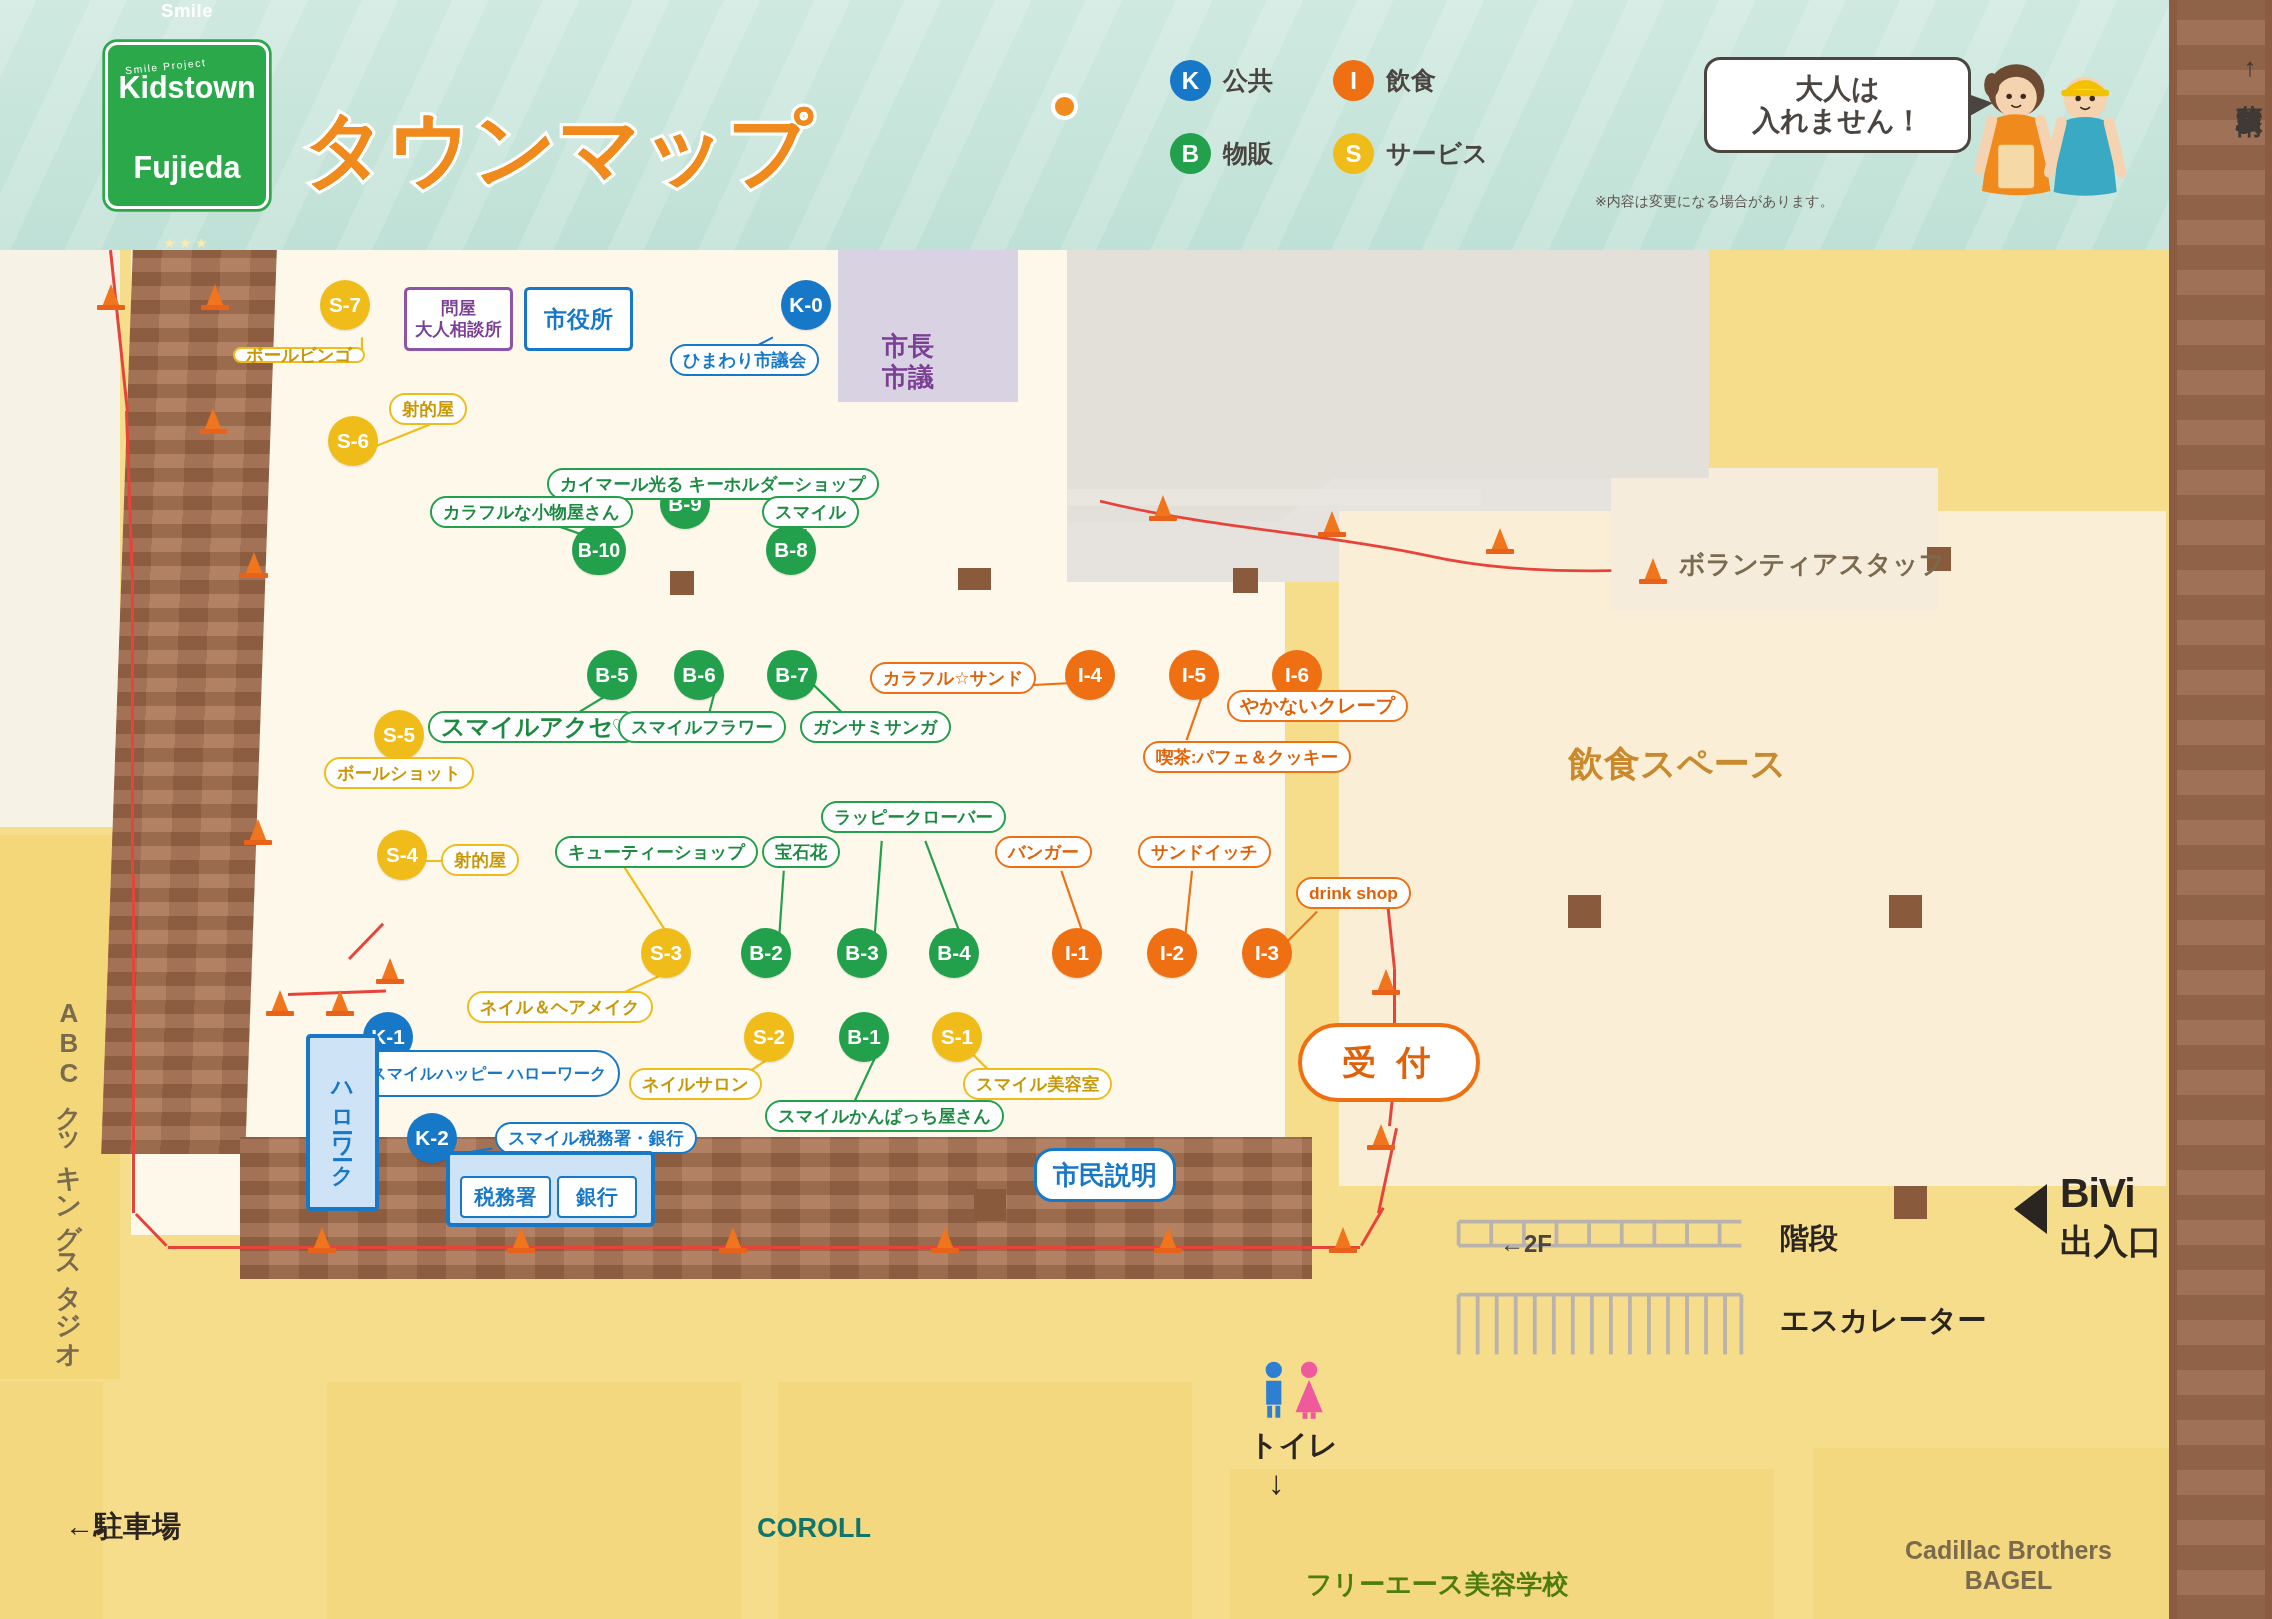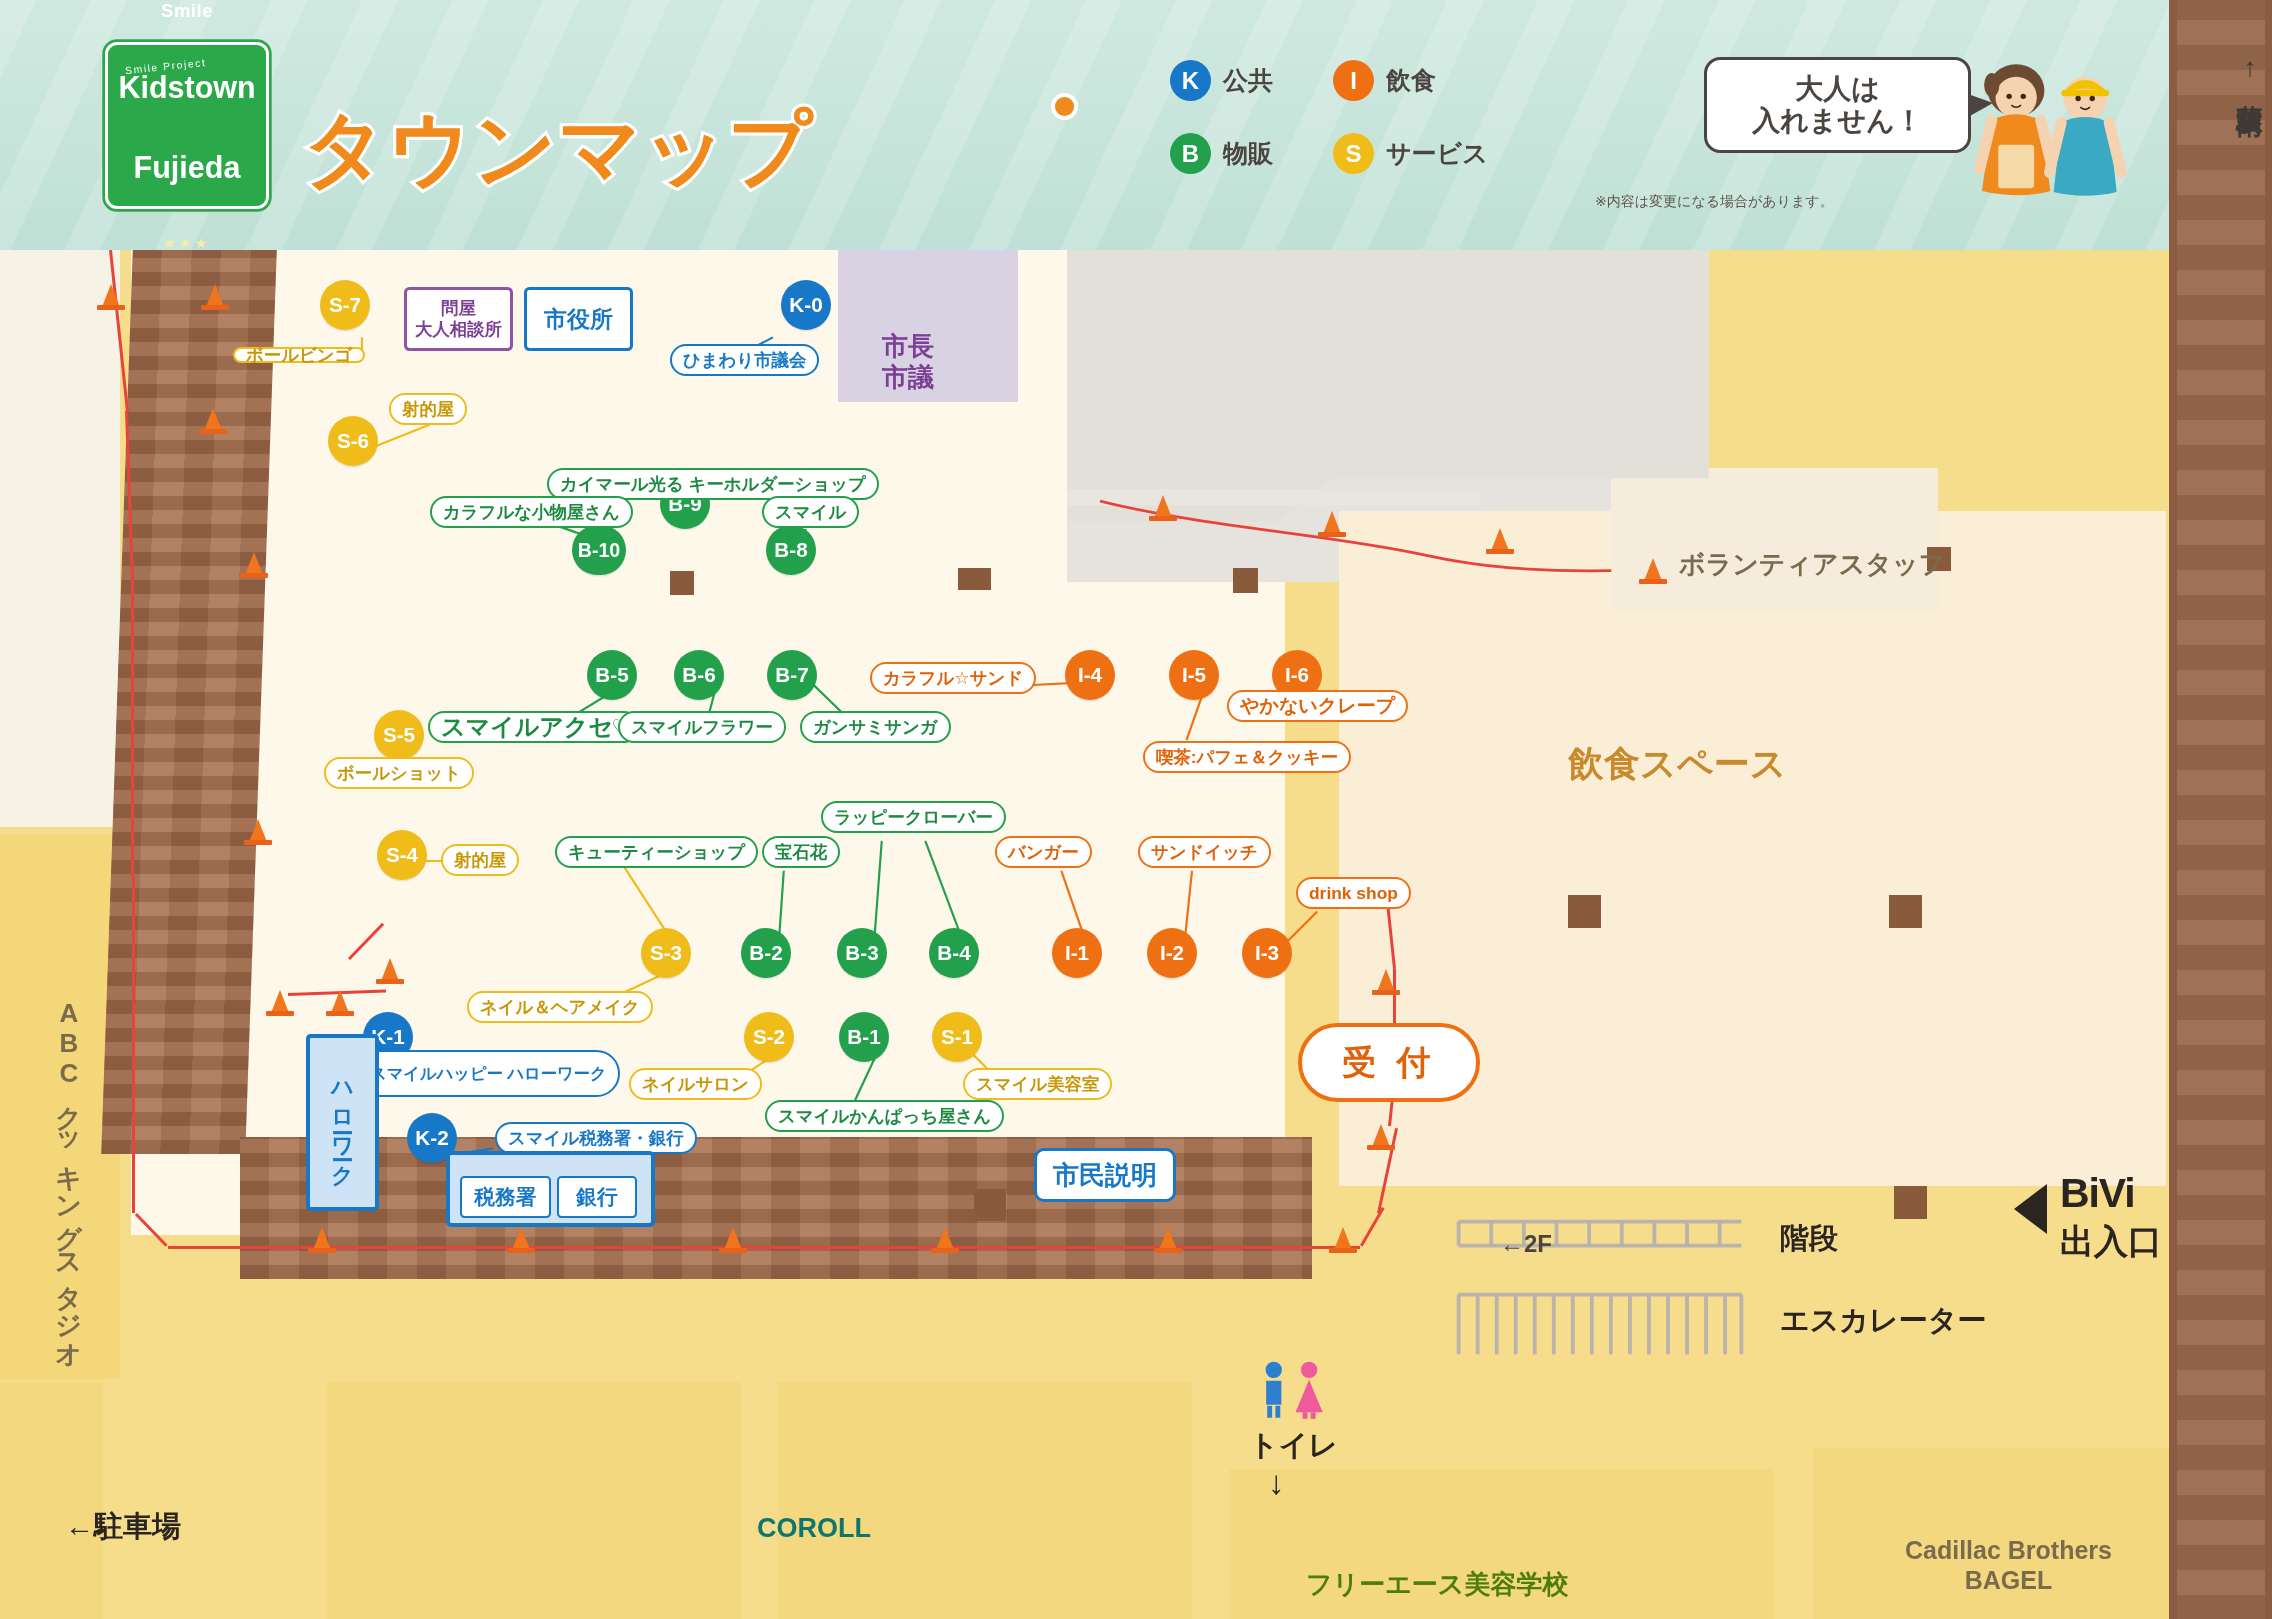--- a/index.html
+++ b/index.html
@@ -159,21 +159,21 @@
   .boxlbl.purple{border:3.3px solid #8e54a8;color:#7c3f96;}
 
   .plain{position:absolute;font-weight:bold;white-space:nowrap;}
 
   .reception{
     position:absolute;background:#fff;border:4.4px solid #ef7013;border-radius:544px;
     display:flex;align-items:center;justify-content:center;
     color:#e06208;font-weight:bold;letter-spacing:5.4px;
   }
   .shimin{
-    position:absolute;background:#fff;border:3.8px solid #1878c8;border-radius:10px;
+    position:absolute;background:#fff;border:3.8px solid #1878c8;border-radius:19px;
     display:flex;align-items:center;justify-content:center;
     color:#1878c8;font-weight:bold;
   }
   .hellowork{
     position:absolute;background:#cfe3f6;border:4.9px solid #1878c8;border-radius:4.4px;
     display:flex;align-items:center;justify-content:center;
     color:#1878c8;font-weight:bold;
     writing-mode:vertical-rl;text-orientation:upright;letter-spacing:1.1px;
   }
   .taxbank{

